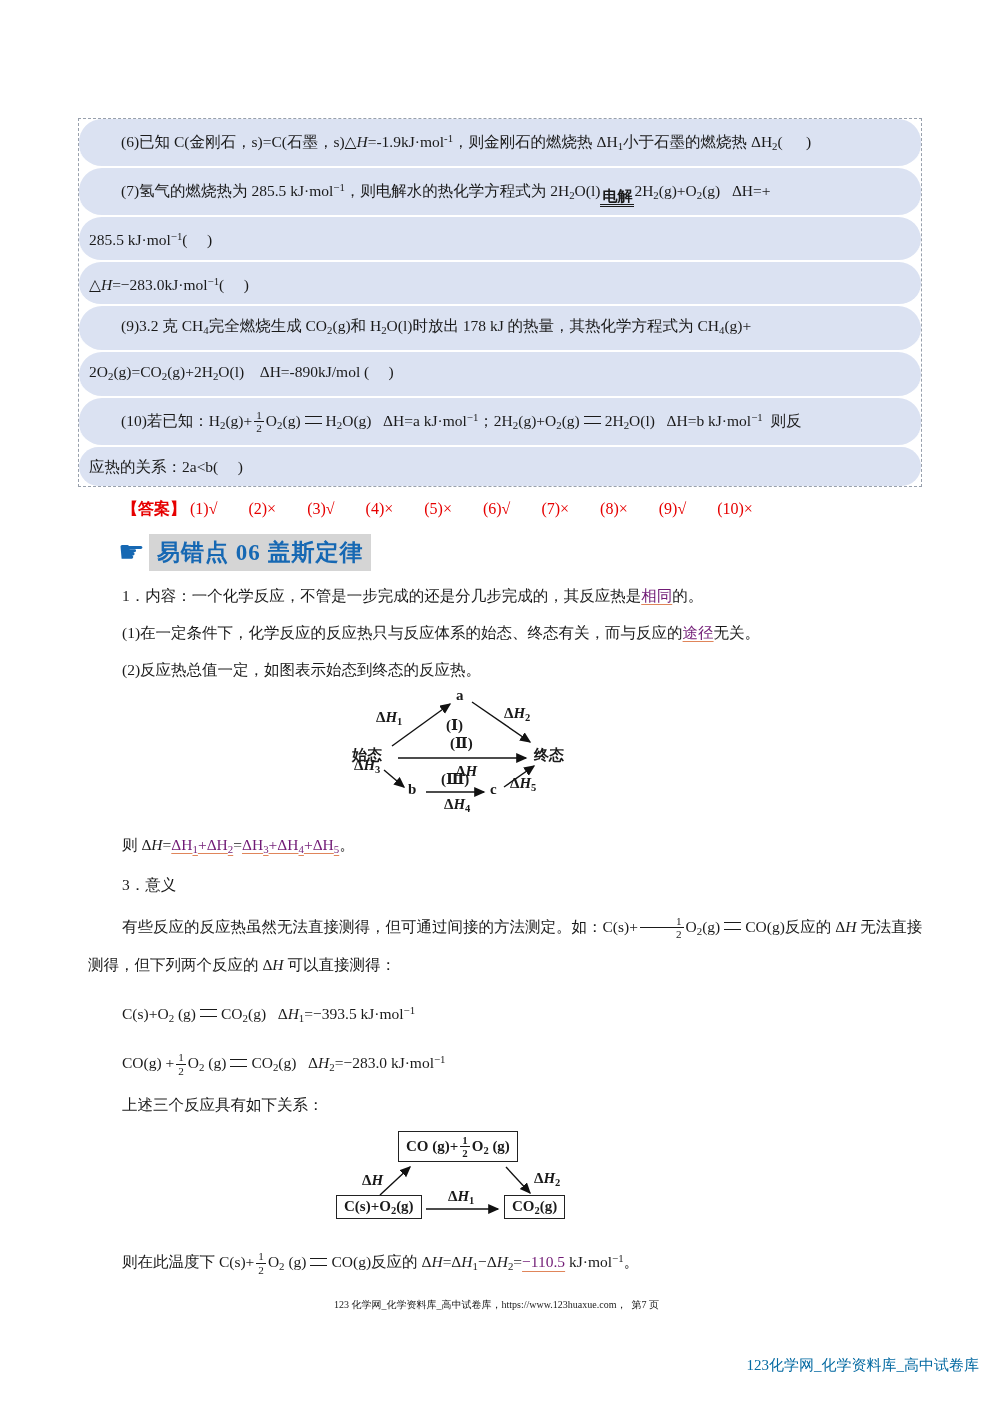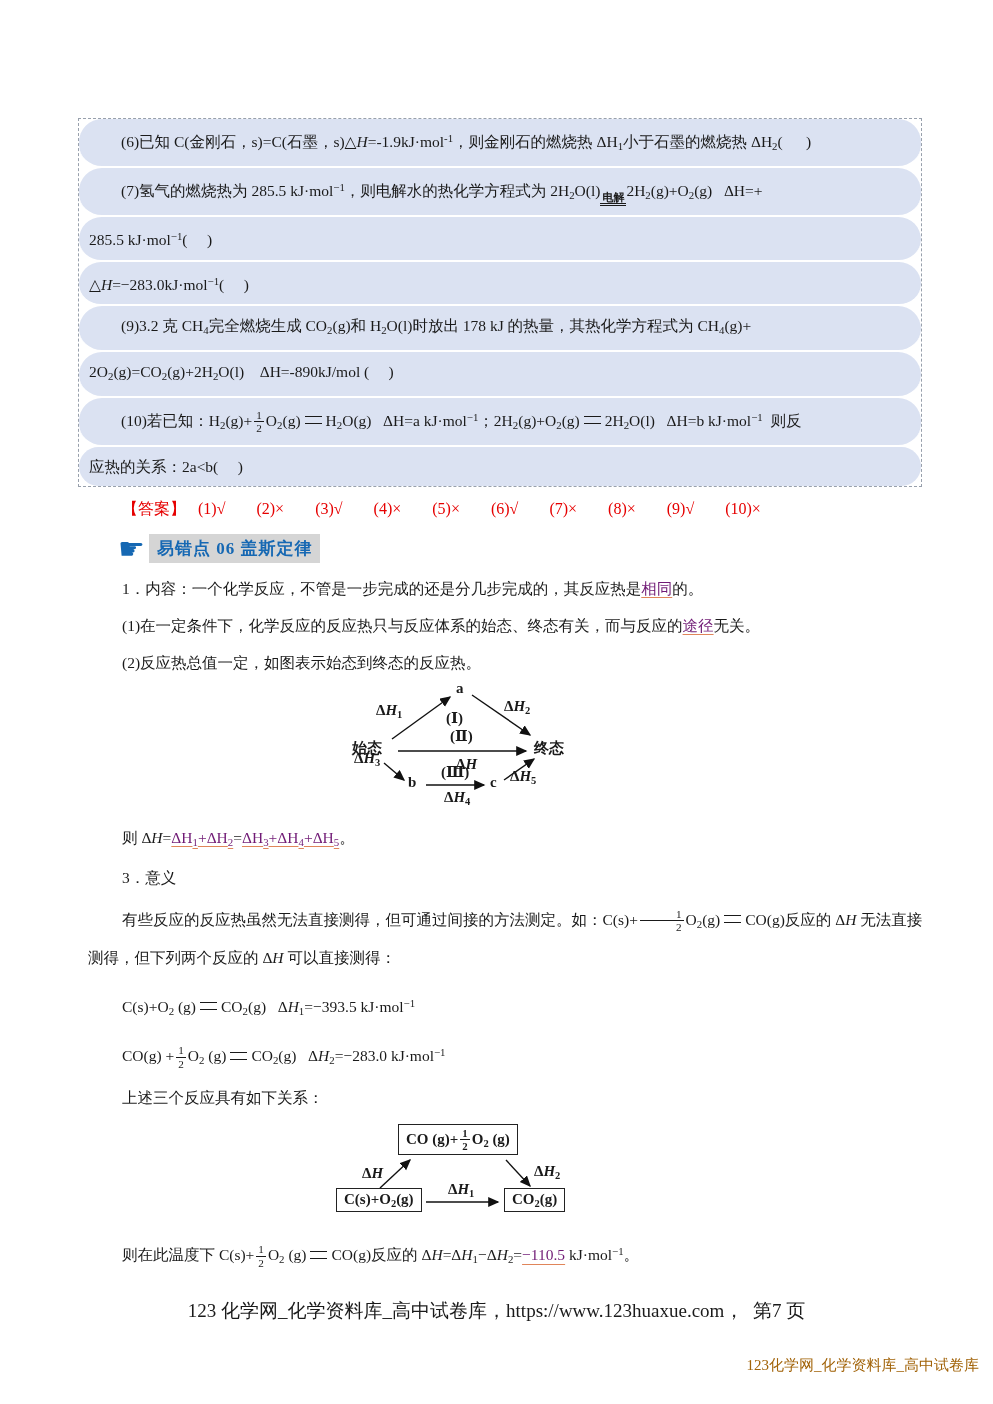--- a/index.html
+++ b/index.html
@@ -8,55 +8,55 @@
     font-family:"Liberation Serif","DejaVu Serif",serif;color:#1a1a1a;font-size:15.5px;
   }
   
   .qbox{margin:118px 0 0 78px;width:844px;border:1px dashed #98a0ac;box-sizing:border-box;}
   .qline{background:#dbe2f2;border-bottom:2px solid #fff;padding:8px 10px;line-height:23px;
          white-space:nowrap;overflow:hidden;border-radius:23px;}
   .qline:last-child{border-bottom:none;}
   .qline.ind{padding-left:42px;}
   
   .answers{margin:12px 0 0 122px;color:#e60000;white-space:nowrap;font-size:16px;}
-  .ans-title{font-weight:normal;margin-right:8px;}
+  .ans-title{font-weight:bold;margin-right:0;}
   .ans-item{display:inline-block;margin-right:27px;}
   
   .section-header{margin:14px 0 0 118px;display:flex;align-items:center;}
   .hand{color:#1668b3;font-size:30px;line-height:30px;margin-right:4px;
         font-family:"DejaVu Sans",sans-serif;}
-  .sec-title{background:#d5d5d5;color:#1668b3;font-weight:bold;font-size:17px;
+  .sec-title{background:#d5d5d5;color:#1668b3;font-weight:bold;font-size:23px;
              padding:3px 8px;letter-spacing:1px;}
   
   .para{margin:13px 0 0 122px;line-height:24px;white-space:nowrap;}
   .para.wrap{margin-left:88px;width:838px;text-indent:34px;white-space:normal;line-height:34px;}
   .eq{margin:15px 0 0 122px;line-height:26px;white-space:nowrap;}
   
   .sub{vertical-align:-0.25em;font-size:0.7em;}
   .sup{vertical-align:0.5em;font-size:0.7em;}
   .i{font-style:italic;}
   .ru{color:#701a75;text-decoration:underline;text-decoration-color:#e0855a;text-underline-offset:3px;}
   .dbleq{display:inline-block;width:17px;height:6px;border-top:1.4px solid #1a1a1a;
          border-bottom:1.4px solid #1a1a1a;margin:0 4px;vertical-align:2px;}
-  .overeq{display:inline-block;font-size:11px;font-weight:bold;line-height:1;
+  .overeq{display:inline-block;font-size:15px;font-weight:bold;line-height:1;
           border-bottom:3px double #1a1a1a;padding:0 2px;vertical-align:-4px;}
   .frac{display:inline-block;text-align:center;font-size:0.72em;line-height:1.12;
         vertical-align:-0.55em;margin:0 2px;}
   .fnum{display:block;border-bottom:1px solid #1a1a1a;padding:0 2px;}
   .fden{display:block;}
   
   .diagram1{position:relative;width:280px;height:132px;margin:6px 0 0 344px;}
   .diagram2{position:relative;width:250px;height:102px;margin:14px 0 0 336px;}
   .diagram1 svg,.diagram2 svg{position:absolute;left:0;top:0;}
   .dlab{position:absolute;font-weight:bold;font-size:15px;white-space:nowrap;line-height:18px;}
   .dbox{position:absolute;border:1.5px solid #222;padding:2px 7px;font-weight:bold;
         white-space:nowrap;background:#fff;font-size:15px;}
   
-  .footer{position:absolute;top:1298px;left:0;width:100%;text-align:center;font-size:19px;}
-  .watermark{position:absolute;top:1356px;right:14px;color:#a16207;font-size:15px;}
+  .footer{position:absolute;top:1298px;left:0;width:100%;text-align:center;font-size:10px;}
+  .watermark{position:absolute;top:1356px;right:14px;color:#0369a1;font-size:15px;}
 </style>
 </head>
 <body>
 
 <div class="page">
 
   <div class="qbox">
     <div class="qline ind"><span>(6)已知 C(金刚石，s)=C(石墨，s)</span><span>△</span><span class="i">H</span><span>=-1.9kJ·mol</span><span class="sup">-1</span><span>，则金刚石的燃烧热 ΔH</span><span class="sub">1</span><span>小于石墨的燃烧热 ΔH</span><span class="sub">2</span><span>(&nbsp;&nbsp;&nbsp;&nbsp;&nbsp;&nbsp;)</span></div>
     <div class="qline ind"><span>(7)氢气的燃烧热为 285.5 kJ·mol</span><span class="sup">−1</span><span>，则电解水的热化学方程式为 2H</span><span class="sub">2</span><span>O(l)</span><span class="overeq">电解</span><span>2H</span><span class="sub">2</span><span>(g)+O</span><span class="sub">2</span><span>(g)&nbsp;&nbsp;&nbsp;ΔH=+</span></div>
     <div class="qline"><span>285.5 kJ·mol</span><span class="sup">−1</span><span>(&nbsp;&nbsp;&nbsp;&nbsp;&nbsp;)</span></div>

